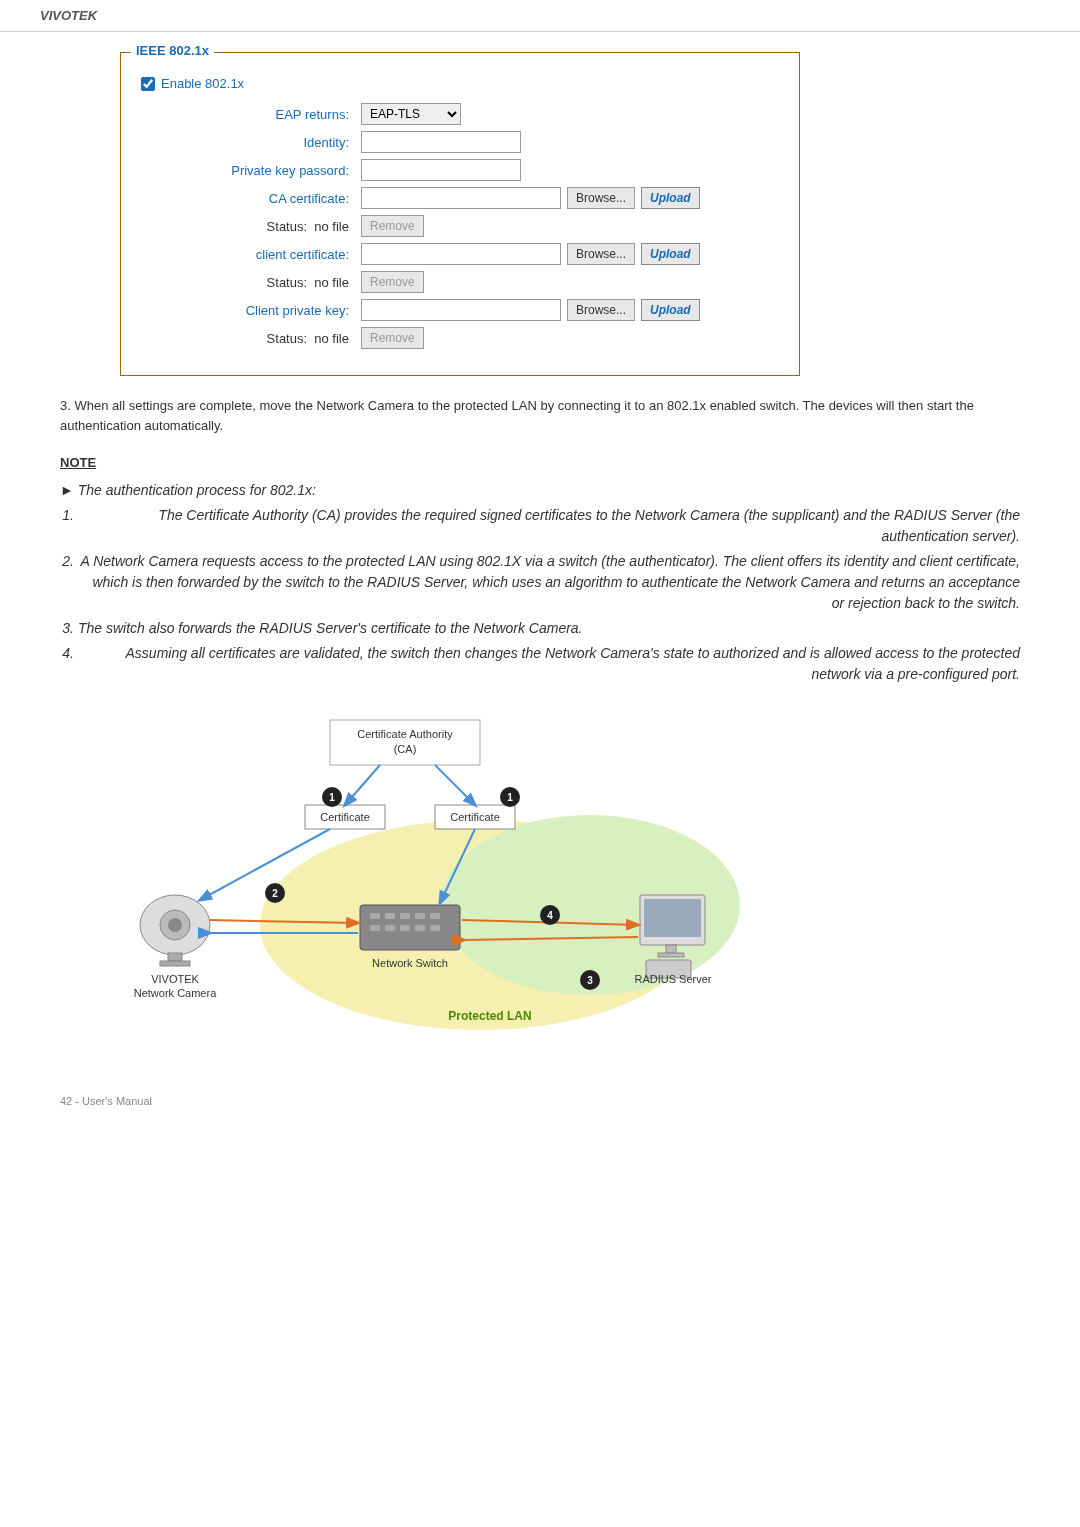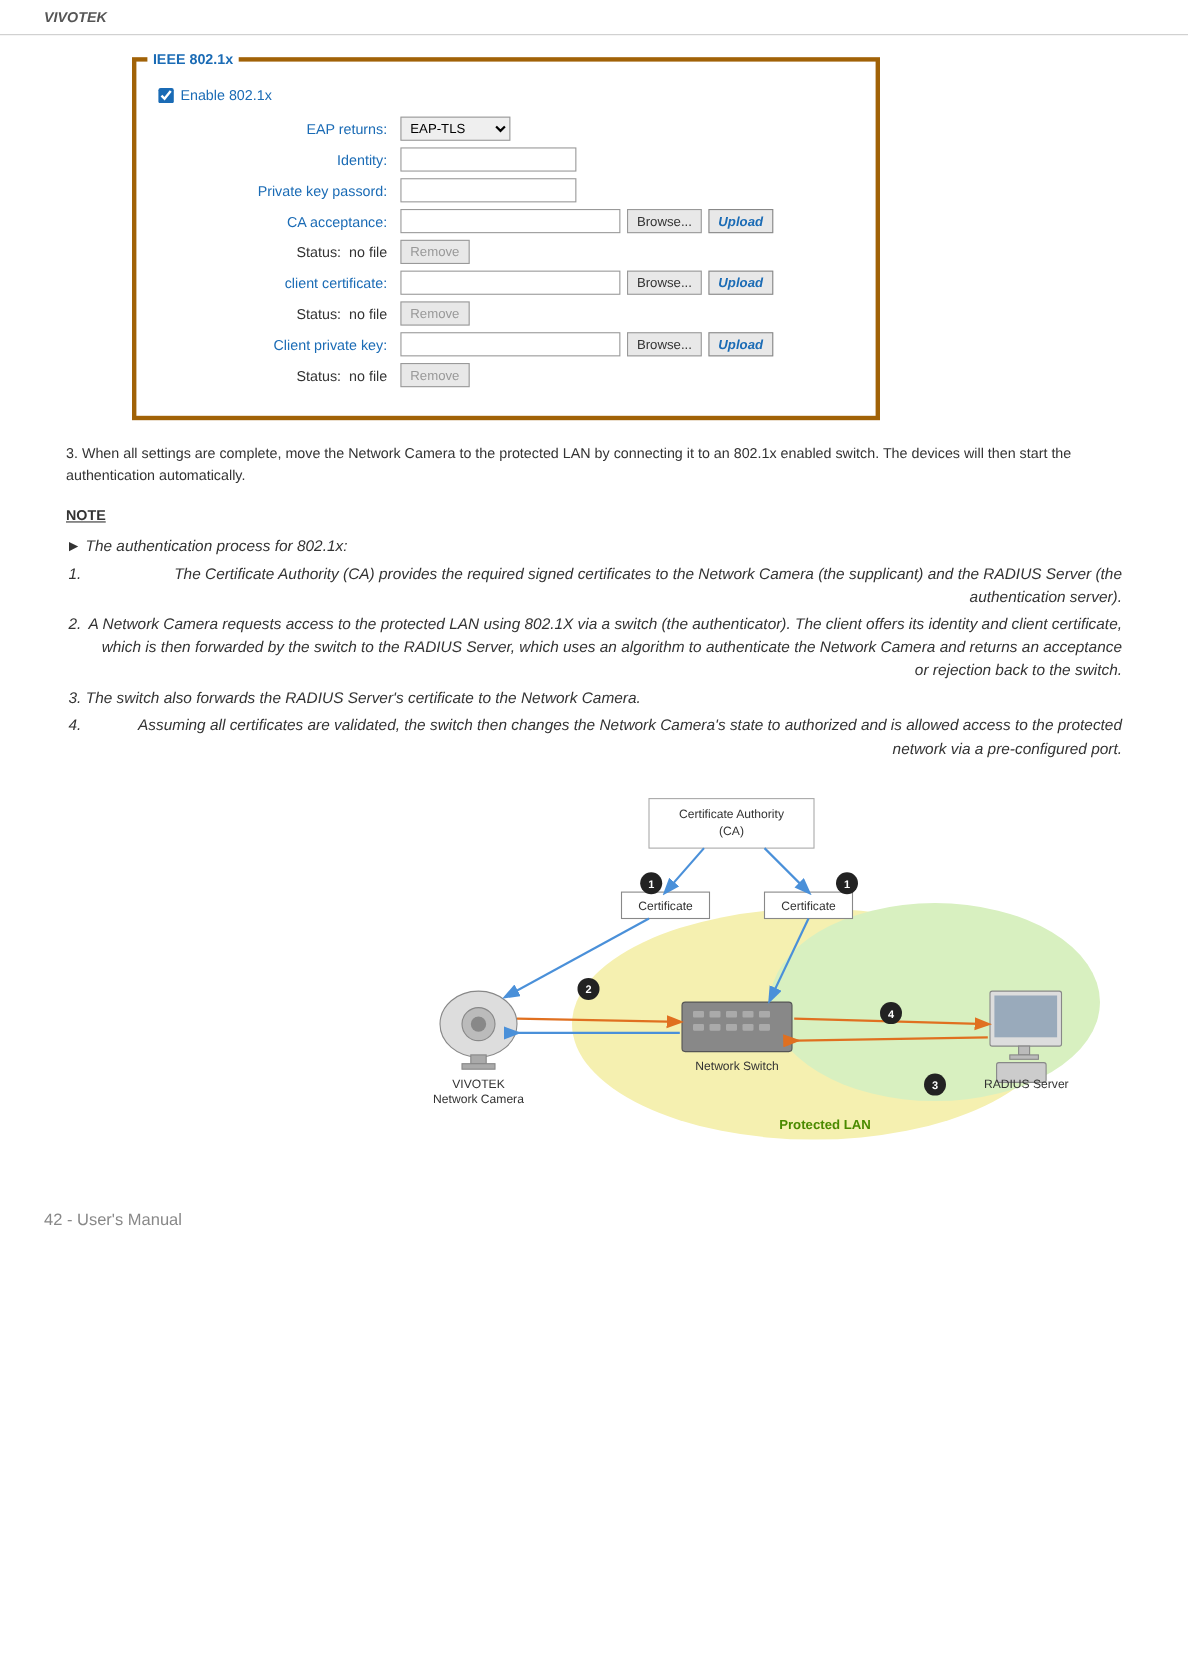--- a/index.html
+++ b/index.html
@@ -24,21 +24,21 @@
       font-size: 13px;
     }
 
     
     .content {
       padding: 20px 60px 40px 60px;
     }
 
     
     .ieee-box {
-      border: 4px solid #a16207;
+      border: 1px solid #a16207;
       padding: 15px 20px 20px 20px;
       margin-bottom: 20px;
       position: relative;
       width: 680px;
       margin-left: 60px;
     }
     .ieee-box-title {
       position: absolute;
       top: -10px;
       left: 10px;
@@ -141,32 +141,32 @@
       gap: 4px;
     }
     .note-num {
       min-width: 14px;
     }
 
     
     .diagram-container {
       margin-top: 20px;
       display: flex;
-      justify-content: flex-end;
+      justify-content: flex-start;
       position: relative;
     }
     .diagram-svg {
       width: 700px;
       height: 340px;
     }
 
     
     .footer {
-      padding: 10px 40px;
-      font-size: 15px;
+      padding: 10px 60px;
+      font-size: 11px;
       color: #888;
     }
 
     
     .form-row {
       display: flex;
       align-items: center;
       margin-bottom: 6px;
     }
     .form-row-label {
@@ -221,21 +221,21 @@
     </div>
 
     <div class="form-row">
       <div class="form-row-label">Private key passord:</div>
       <div class="form-row-value">
         <input type="password" class="text-input" style="">
       </div>
     </div>
 
     <div class="form-row">
-      <div class="form-row-label">CA acceptance:</div>
+      <div class="form-row-label">CA certificate:</div>
       <div class="form-row-value">
         <input type="text" class="text-input-wide" style="">
         <button class="btn">Browse...</button>
         <button class="btn-upload">Upload</button>
       </div>
     </div>
 
     <div class="form-row">
       <div class="form-row-label status-lbl">
         <span>Status:</span>&nbsp;&nbsp;<span style="color:#333;">no file</span>

